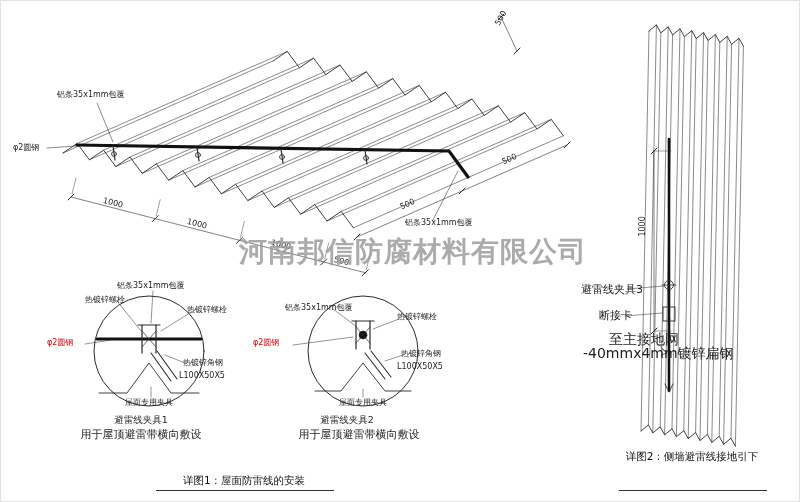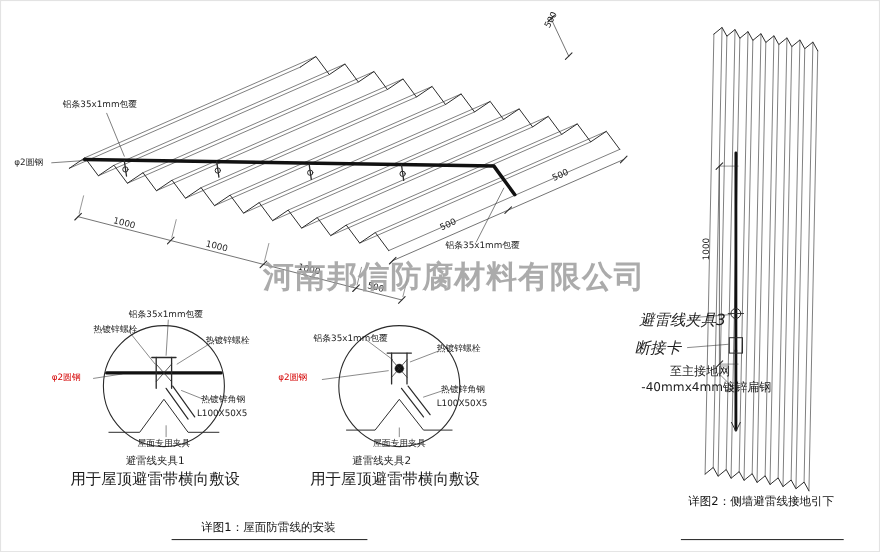--- a/index.html
+++ b/index.html
@@ -9,30 +9,30 @@
     font-family:"DejaVu Sans","Liberation Sans",sans-serif;
   }
   #art{position:absolute;left:0;top:0;}
   .lbl{
     position:absolute;font-size:8px;line-height:1.1;color:#1d1d1d;
     white-space:nowrap;transform-origin:left top;
   }
   .red{color:#d40000;}
   .dim{font-size:8px;color:#1d1d1d;}
   .cap-title{font-size:9.5px;}
-  .cap-sub{font-size:14px;}
+  .cap-sub{font-size:11px;}
   .caption{font-size:10.5px;color:#111;}
   .mid{transform:translateX(-50%);}
   .underline{position:absolute;height:1px;background:#333;}
   #watermark{
     position:absolute;left:238px;top:232px;font-size:28px;font-weight:600;
     letter-spacing:1px;color:#9d9d9d;opacity:.85;white-space:nowrap;
   }
-  .side-lbl{font-size:14px;font-style:italic;}
-  .side-lbl-lg{font-size:11px;}
+  .side-lbl{font-size:11px;}
+  .side-lbl-lg{font-size:14px;}
 </style>
 </head>
 <body>
 
 <div id="canvas">
 
   <svg id="art" width="800" height="502" viewBox="0 0 800 502">
       <g stroke="#2b2b2b" fill="none" stroke-width="0.8" stroke-linecap="round">
         <polyline points="62,152 76.2,142.4 88.4,158.8 102.6,149.2 114.8,165.6 129,156 141.2,172.4 155.39999999999998,162.8 167.6,179.2 181.8,169.6 194,186 208.2,176.4 220.39999999999998,192.8 234.6,183.2 246.79999999999998,199.6 261,190 273.2,206.4 287.4,196.8 299.6,213.2 313.79999999999995,203.6 326,220 340.2,210.39999999999998 352.4,226.8" stroke-width="0.9" stroke="#2b2b2b" fill="none"></polyline>
         <polyline points="272,60 286.2,50.400000000000006 298.4,66.80000000000001 312.6,57.19999999999999 324.8,73.6 339,64 351.2,80.4 365.4,70.80000000000001 377.6,87.19999999999999 391.8,77.6 404,94 418.2,84.4 430.4,100.80000000000001 444.6,91.19999999999999 456.79999999999995,107.6 471,98 483.2,114.4 497.4,104.80000000000001 509.6,121.19999999999999 523.8,111.6 536,128 550.2,118.39999999999998 562.4,134.8" stroke-width="0.9" stroke="#2b2b2b" fill="none"></polyline>
@@ -208,18 +208,18 @@
   <span class="lbl cap-sub mid" style="left:358px;top:428px">用于屋顶避雷带横向敷设</span>
 
   <span class="lbl caption mid" style="left:243px;top:474px">详图1：屋面防雷线的安装</span>
   <div class="underline" style="left:155px;top:489px;width:178px"></div>
 
   <span class="lbl caption mid" style="left:691px;top:450px">详图2：侧墙避雷线接地引下</span>
   <div class="underline" style="left:618px;top:489px;width:148px"></div>
 
   <span class="lbl dim" style="left:648px;top:240px;transform:translate(-50%,-50%) rotate(-90deg)">1000</span>
   <span class="lbl side-lbl" style="left:580px;top:283px">避雷线夹具3</span>
-  <span class="lbl side-lbl" style="left:576px;top:309px">断接卡</span>
+  <span class="lbl side-lbl" style="left:598px;top:309px">断接卡</span>
   <span class="lbl side-lbl-lg" style="left:608px;top:331px">至主接地网</span>
   <span class="lbl side-lbl-lg" style="left:582px;top:345px">-40mmx4mm镀锌扁钢</span>
 
   <div id="watermark">河南邦信防腐材料有限公司</div>
 </div>
 
 </body></html>

